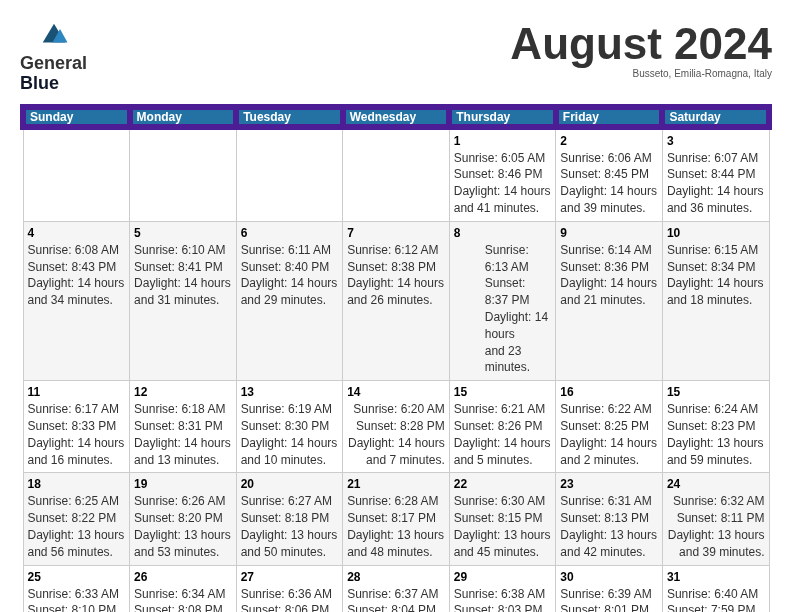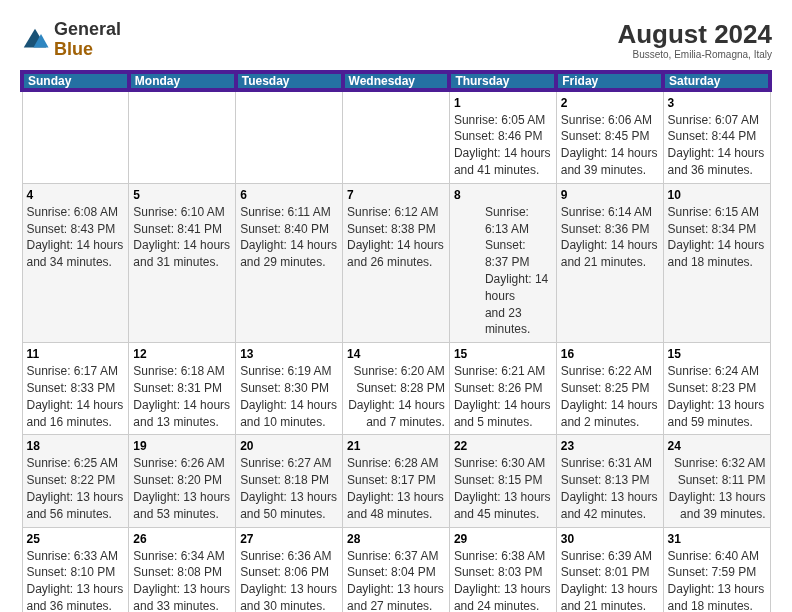--- a/index.html
+++ b/index.html
@@ -13,58 +13,59 @@
     .header {
       display: flex;
       justify-content: space-between;
       align-items: flex-start;
       margin-bottom: 10px;
     }
     .logo {
       display: flex;
       align-items: center;
       gap: 4px;
+      flex-direction: column;
     }
     .logo-text {
       font-size: 18px;
       font-weight: bold;
       line-height: 1.1;
     }
     .logo-general { color: #333; }
-    .logo-blue { color: #a16207; }
+    .logo-blue { color: #0f172a; }
     .logo-icon {
       width: 30px;
       height: 30px;
     }
     .title-section {
       text-align: right;
     }
     .month-year {
-      font-size: 26px;
+      font-size: 44px;
       font-weight: bold;
       color: #333;
       line-height: 1.1;
     }
     .location {
       font-size: 10px;
       color: #555;
     }
     table {
       width: 100%;
       border-collapse: collapse;
       font-size: 11px;
     }
     th {
       background-color: #2471a3;
       color: white;
       padding: 0 4px;
       text-align: left;
       font-weight: bold;
       font-size: 12px;
-      border: 4px solid #4c1d95;
+      border: 6px solid #4c1d95;
     }
     td {
       border: 1px solid #ccc;
       vertical-align: top;
       padding: 4px;
       height: 80px;
       width: calc(100% / 7);
     }
     tr:nth-child(even) td {
       background-color: #f5f5f5;

